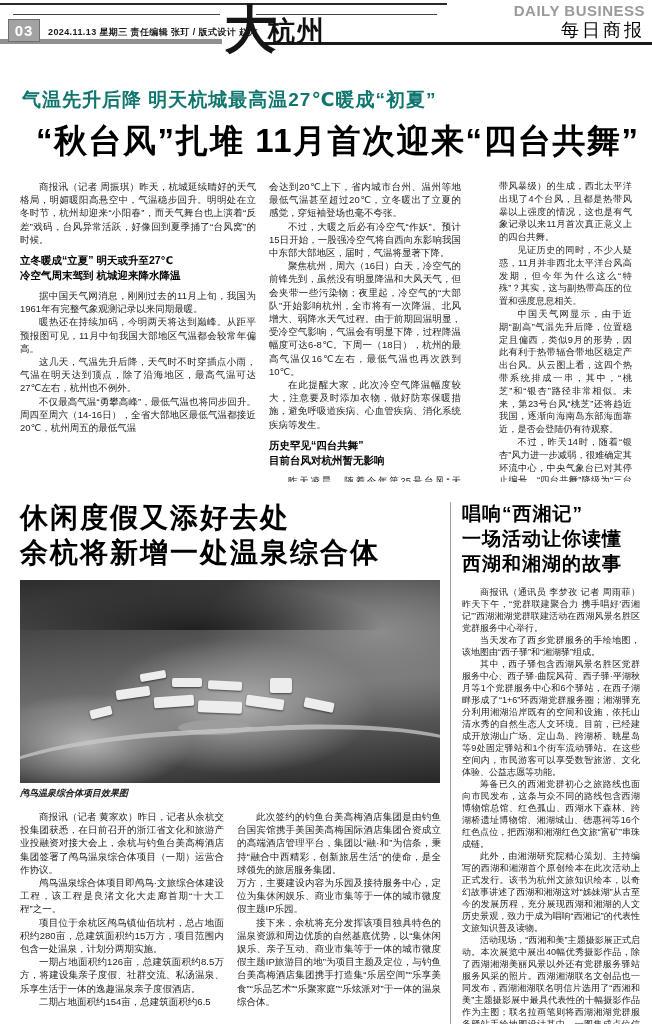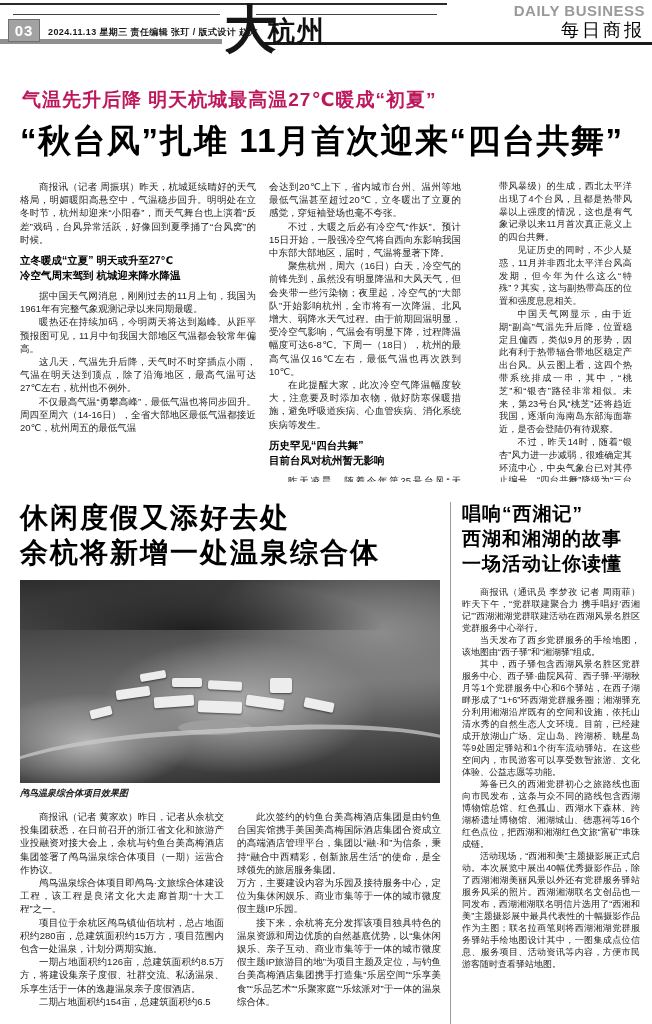--- a/index.html
+++ b/index.html
@@ -17,22 +17,22 @@
             border:1px solid #6f6f6f;}
   .date-line{position:absolute;top:26px;left:48px;font-size:9px;font-weight:bold;color:#1a1a1a;letter-spacing:.4px;}
   .mh-da{position:absolute;top:0px;left:224px;font-family:"DejaVu Serif","Liberation Serif",serif;
          font-size:52px;font-weight:bold;line-height:58px;color:#151515;}
   .mh-city{position:absolute;top:13px;left:268px;font-size:27px;font-weight:900;letter-spacing:2px;color:#101010;}
   .brand-en{position:absolute;top:2px;right:7px;font-size:15px;font-weight:bold;color:#9a9a9a;letter-spacing:.5px;margin-left:44px;}
   .brand-cn{position:absolute;top:18px;right:7px;font-size:18px;font-weight:400;letter-spacing:3px;color:#050505;}
 
   
   .weather{padding:0 20px;}
-  .kicker{margin:25px 0 6px 2px;font-size:19px;font-weight:bold;letter-spacing:1px;color:#be185d;}
-  .headline{margin:0 0 16px 0;font-size:33px;font-weight:900;letter-spacing:1.5px;white-space:nowrap;color:#000;}
+  .kicker{margin:25px 0 6px 2px;font-size:19px;font-weight:bold;letter-spacing:1px;color:#0f766e;}
+  .headline{margin:0 0 16px 16px;font-size:33px;font-weight:900;letter-spacing:1.5px;white-space:nowrap;color:#000;}
   .wcols{display:flex;gap:13px;height:302px;overflow:hidden;}
   .wc1{width:236px;}.wc2{width:192px;}.wc3{flex:1;margin-left:25px;}
   .bp{margin:0;text-indent:2em;font-size:9.5px;line-height:13.2px;text-align:justify;color:#1d1d1d;}
   .bp.cont{text-indent:0;}
   .wc3 .bp{font-size:9.2px;line-height:12.8px;}
   .subhead{margin:7px 0 6px;font-size:10.5px;font-weight:bold;line-height:15px;white-space:pre-line;color:#000;}
 
   
   .bottom{display:flex;margin-top:16px;padding:0 12px 0 20px;}
   .resort{width:421px;}
@@ -164,26 +164,27 @@
             <p class="bp">接下来，余杭将充分发挥该项目独具特色的温泉资源和周边优质的自然基底优势，以“集休闲娱乐、亲子互动、商业市集等于一体的城市微度假主题IP旅游目的地”为项目主题及定位，与钓鱼台美高梅酒店集团携手打造集“乐居空间”“乐享美食”“乐品艺术”“乐聚家庭”“乐炫派对”于一体的温泉综合体。</p>
           </div>
       </div>
     </section>
 
     <div class="vrule"></div>
 
     <section class="xixiang">
       <h2 class="xx-h">
         <span>唱响“西湘记”</span>
+        <span>一场活动让你读懂</span>
         <span>西湖和湘湖的故事</span>
-        <span>一场活动让你读懂</span>
       </h2>
       <div class="xx-body">
           <p class="bp">商报讯（通讯员 李梦孜 记者 周雨菲）昨天下午，“党群联建聚合力 携手唱好‘西湘记’”西湖湘湖党群联建活动在西湖风景名胜区党群服务中心举行。</p>
           <p class="bp">当天发布了西乡党群服务的手绘地图，该地图由“西子驿”和“湘湖驿”组成。</p>
           <p class="bp">其中，西子驿包含西湖风景名胜区党群服务中心、西子驿·曲院风荷、西子驿·平湖秋月等1个党群服务中心和6个驿站，在西子湖畔形成了“1+6”环西湖党群服务圈；湘湖驿充分利用湘湖沿岸既有的空间和设施，依托山清水秀的自然生态人文环境。目前，已经建成开放湖山广场、定山岛、跨湖桥、眺星岛等9处固定驿站和1个街车流动驿站。在这些空间内，市民游客可以享受数智旅游、文化体验、公益志愿等功能。</p>
           <p class="bp">筹备已久的西湘党群初心之旅路线也面向市民发布，这条与众不同的路线包含西湖博物馆总馆、红色孤山、西湖水下森林、跨湖桥遗址博物馆、湘湖城山、德惠祠等16个红色点位，把西湖和湘湖红色文旅“富矿”串珠成链。</p>
+          <p class="bp">此外，由湘湖研究院精心策划、主持编写的西湖和湘湖首个原创绘本在此次活动上正式发行。该书为杭州文旅知识绘本，以奇幻故事讲述了西湖和湘湖这对“姊妹湖”从古至今的发展历程，充分展现西湖和湘湖的人文历史景观，致力于成为唱响“西湘记”的代表性文旅知识普及读物。</p>
           <p class="bp">活动现场，“西湘和美”主题摄影展正式启动。本次展览中展出40幅优秀摄影作品，除了西湖湘湖美丽风景以外还有党群服务驿站服务风采的照片。西湖湘湖联名文创品也一同发布，西湖湘湖联名明信片选用了“西湘和美”主题摄影展中最具代表性的十幅摄影作品作为主图；联名拉画笔则将西湖湘湖党群服务驿站手绘地图设计其中，一图集成点位信息、服务项目、活动资讯等内容，方便市民游客随时查看驿站地图。</p>
         </div>
     </section>
 
   </div>
 </div>
 
 </body></html>

